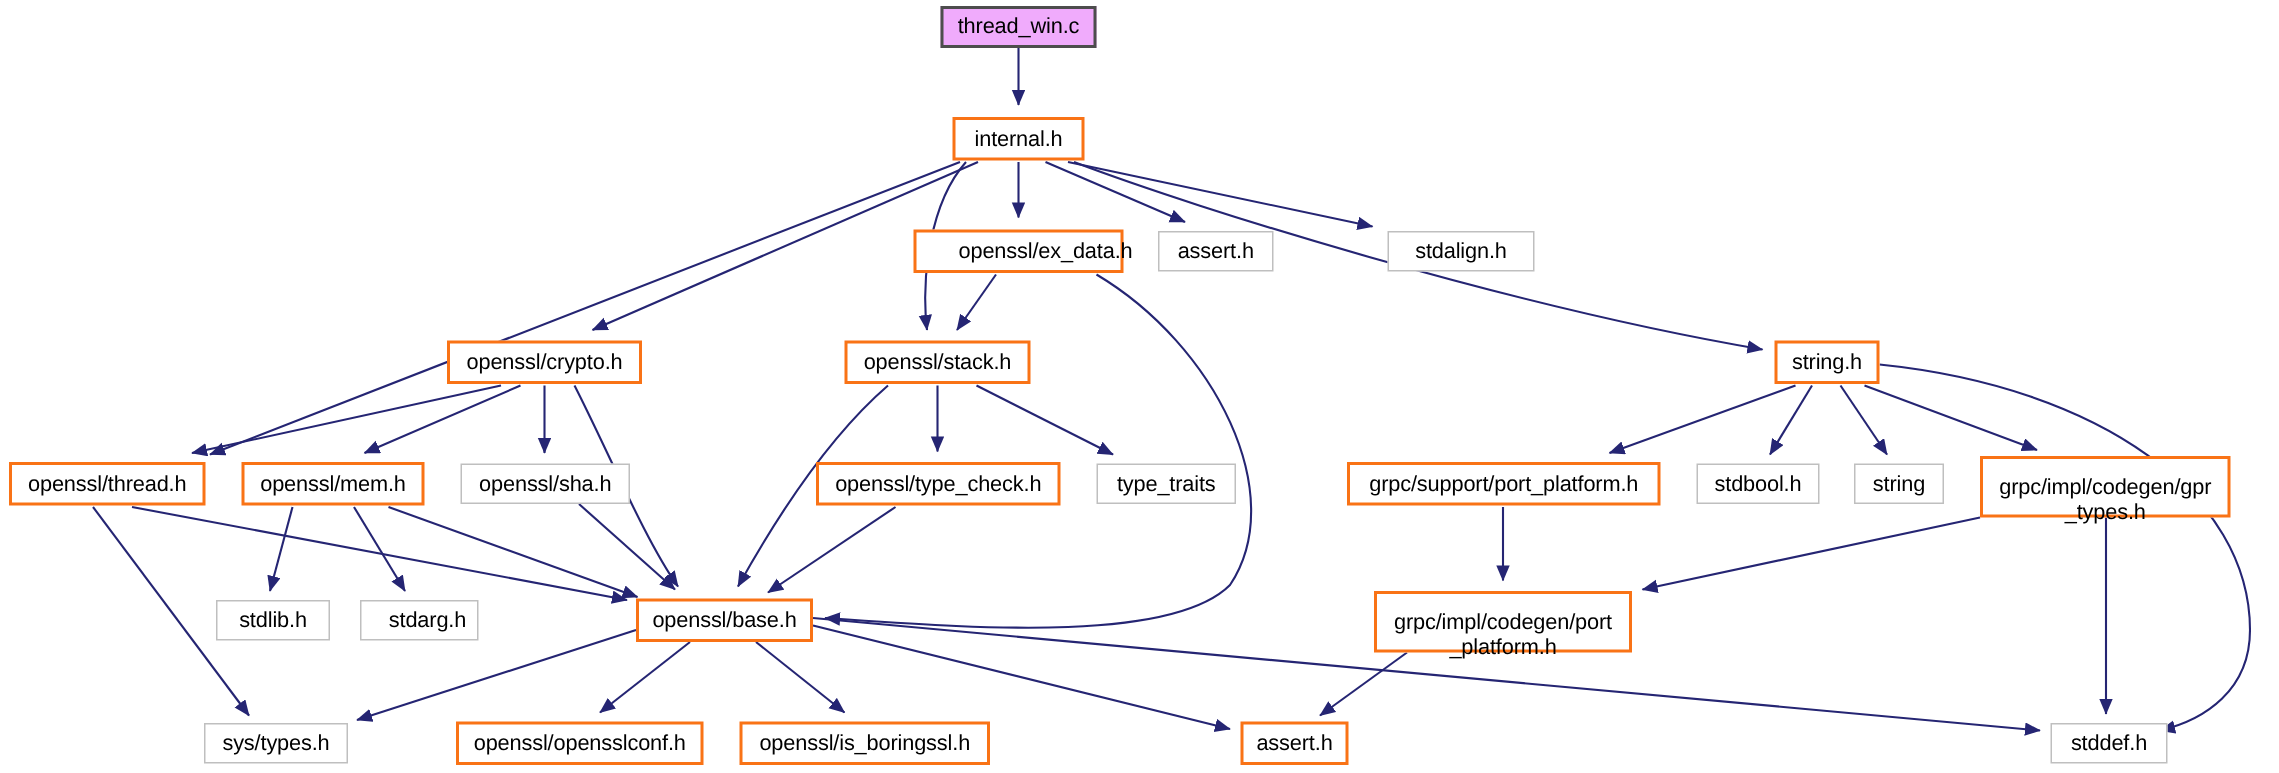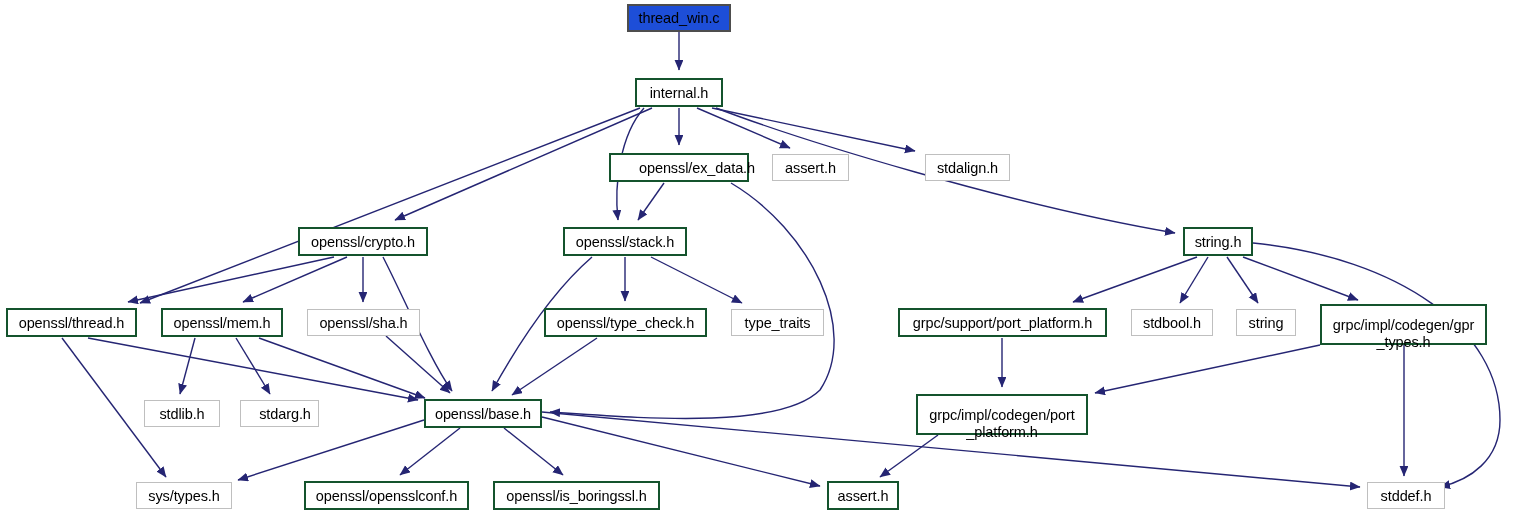--- a/index.html
+++ b/index.html
@@ -36,25 +36,25 @@
     font-size: 14.5px;
     line-height: 16px;
     white-space: pre-line;
     letter-spacing: -0.1px;
     z-index: 5;
   }
   .node.plain {
     border: 1px solid #bfbfbf;
   }
   .node.strong {
-    border: 2px solid #14532d;
+    border: 2px solid #f97316;
   }
   .node.root {
     border: 2px solid #4d4d4d;
-    background: #1d4ed8;
+    background: #f0abfc;
   }
   .node.two-line {
     line-height: 17px;
     padding-top: 18px;
   }
 </style>
 </head>
 <body>
 
 <div id="graph-root">
@@ -103,21 +103,21 @@
         <path d="M 542,417 L 820,486" fill="none" stroke="#252573" stroke-width="1.4" marker-end="url(#arrow)"></path>
         <path d="M 542,412 L 1360,487" fill="none" stroke="#252573" stroke-width="1.4" marker-end="url(#arrow)"></path>
         <path d="M 938,435 L 880,477" fill="none" stroke="#252573" stroke-width="1.4" marker-end="url(#arrow)"></path>
       </g>
   </svg>
   <div id="node-layer">
       <div class="node root" style="left: 627px; top: 4px; width: 104px; height: 28px;">thread_win.c</div>
       <div class="node strong" style="left: 635px; top: 78px; width: 88px; height: 29px;">internal.h</div>
       <div class="node strong" style="left: 609px; top: 153px; width: 140px; height: 29px; padding-left: 36px;">openssl/ex_data.h</div>
       <div class="node plain" style="left: 772px; top: 154px; width: 77px; height: 27px;">assert.h</div>
-      <div class="node plain" style="left: 925px; top: 154px; width: 85px; height: 27px;">stdalign.h</div>
+      <div class="node plain" style="left: 925px; top: 154px; width: 98px; height: 27px;">stdalign.h</div>
       <div class="node strong" style="left: 298px; top: 227px; width: 130px; height: 29px;">openssl/crypto.h</div>
       <div class="node strong" style="left: 563px; top: 227px; width: 124px; height: 29px;">openssl/stack.h</div>
       <div class="node strong" style="left: 1183px; top: 227px; width: 70px; height: 29px;">string.h</div>
       <div class="node strong" style="left: 6px; top: 308px; width: 131px; height: 29px;">openssl/thread.h</div>
       <div class="node strong" style="left: 161px; top: 308px; width: 122px; height: 29px;">openssl/mem.h</div>
       <div class="node plain" style="left: 307px; top: 309px; width: 113px; height: 27px;">openssl/sha.h</div>
       <div class="node strong" style="left: 544px; top: 308px; width: 163px; height: 29px;">openssl/type_check.h</div>
       <div class="node plain" style="left: 731px; top: 309px; width: 93px; height: 27px;">type_traits</div>
       <div class="node strong" style="left: 898px; top: 308px; width: 209px; height: 29px;">grpc/support/port_platform.h</div>
       <div class="node plain" style="left: 1131px; top: 309px; width: 82px; height: 27px;">stdbool.h</div>

